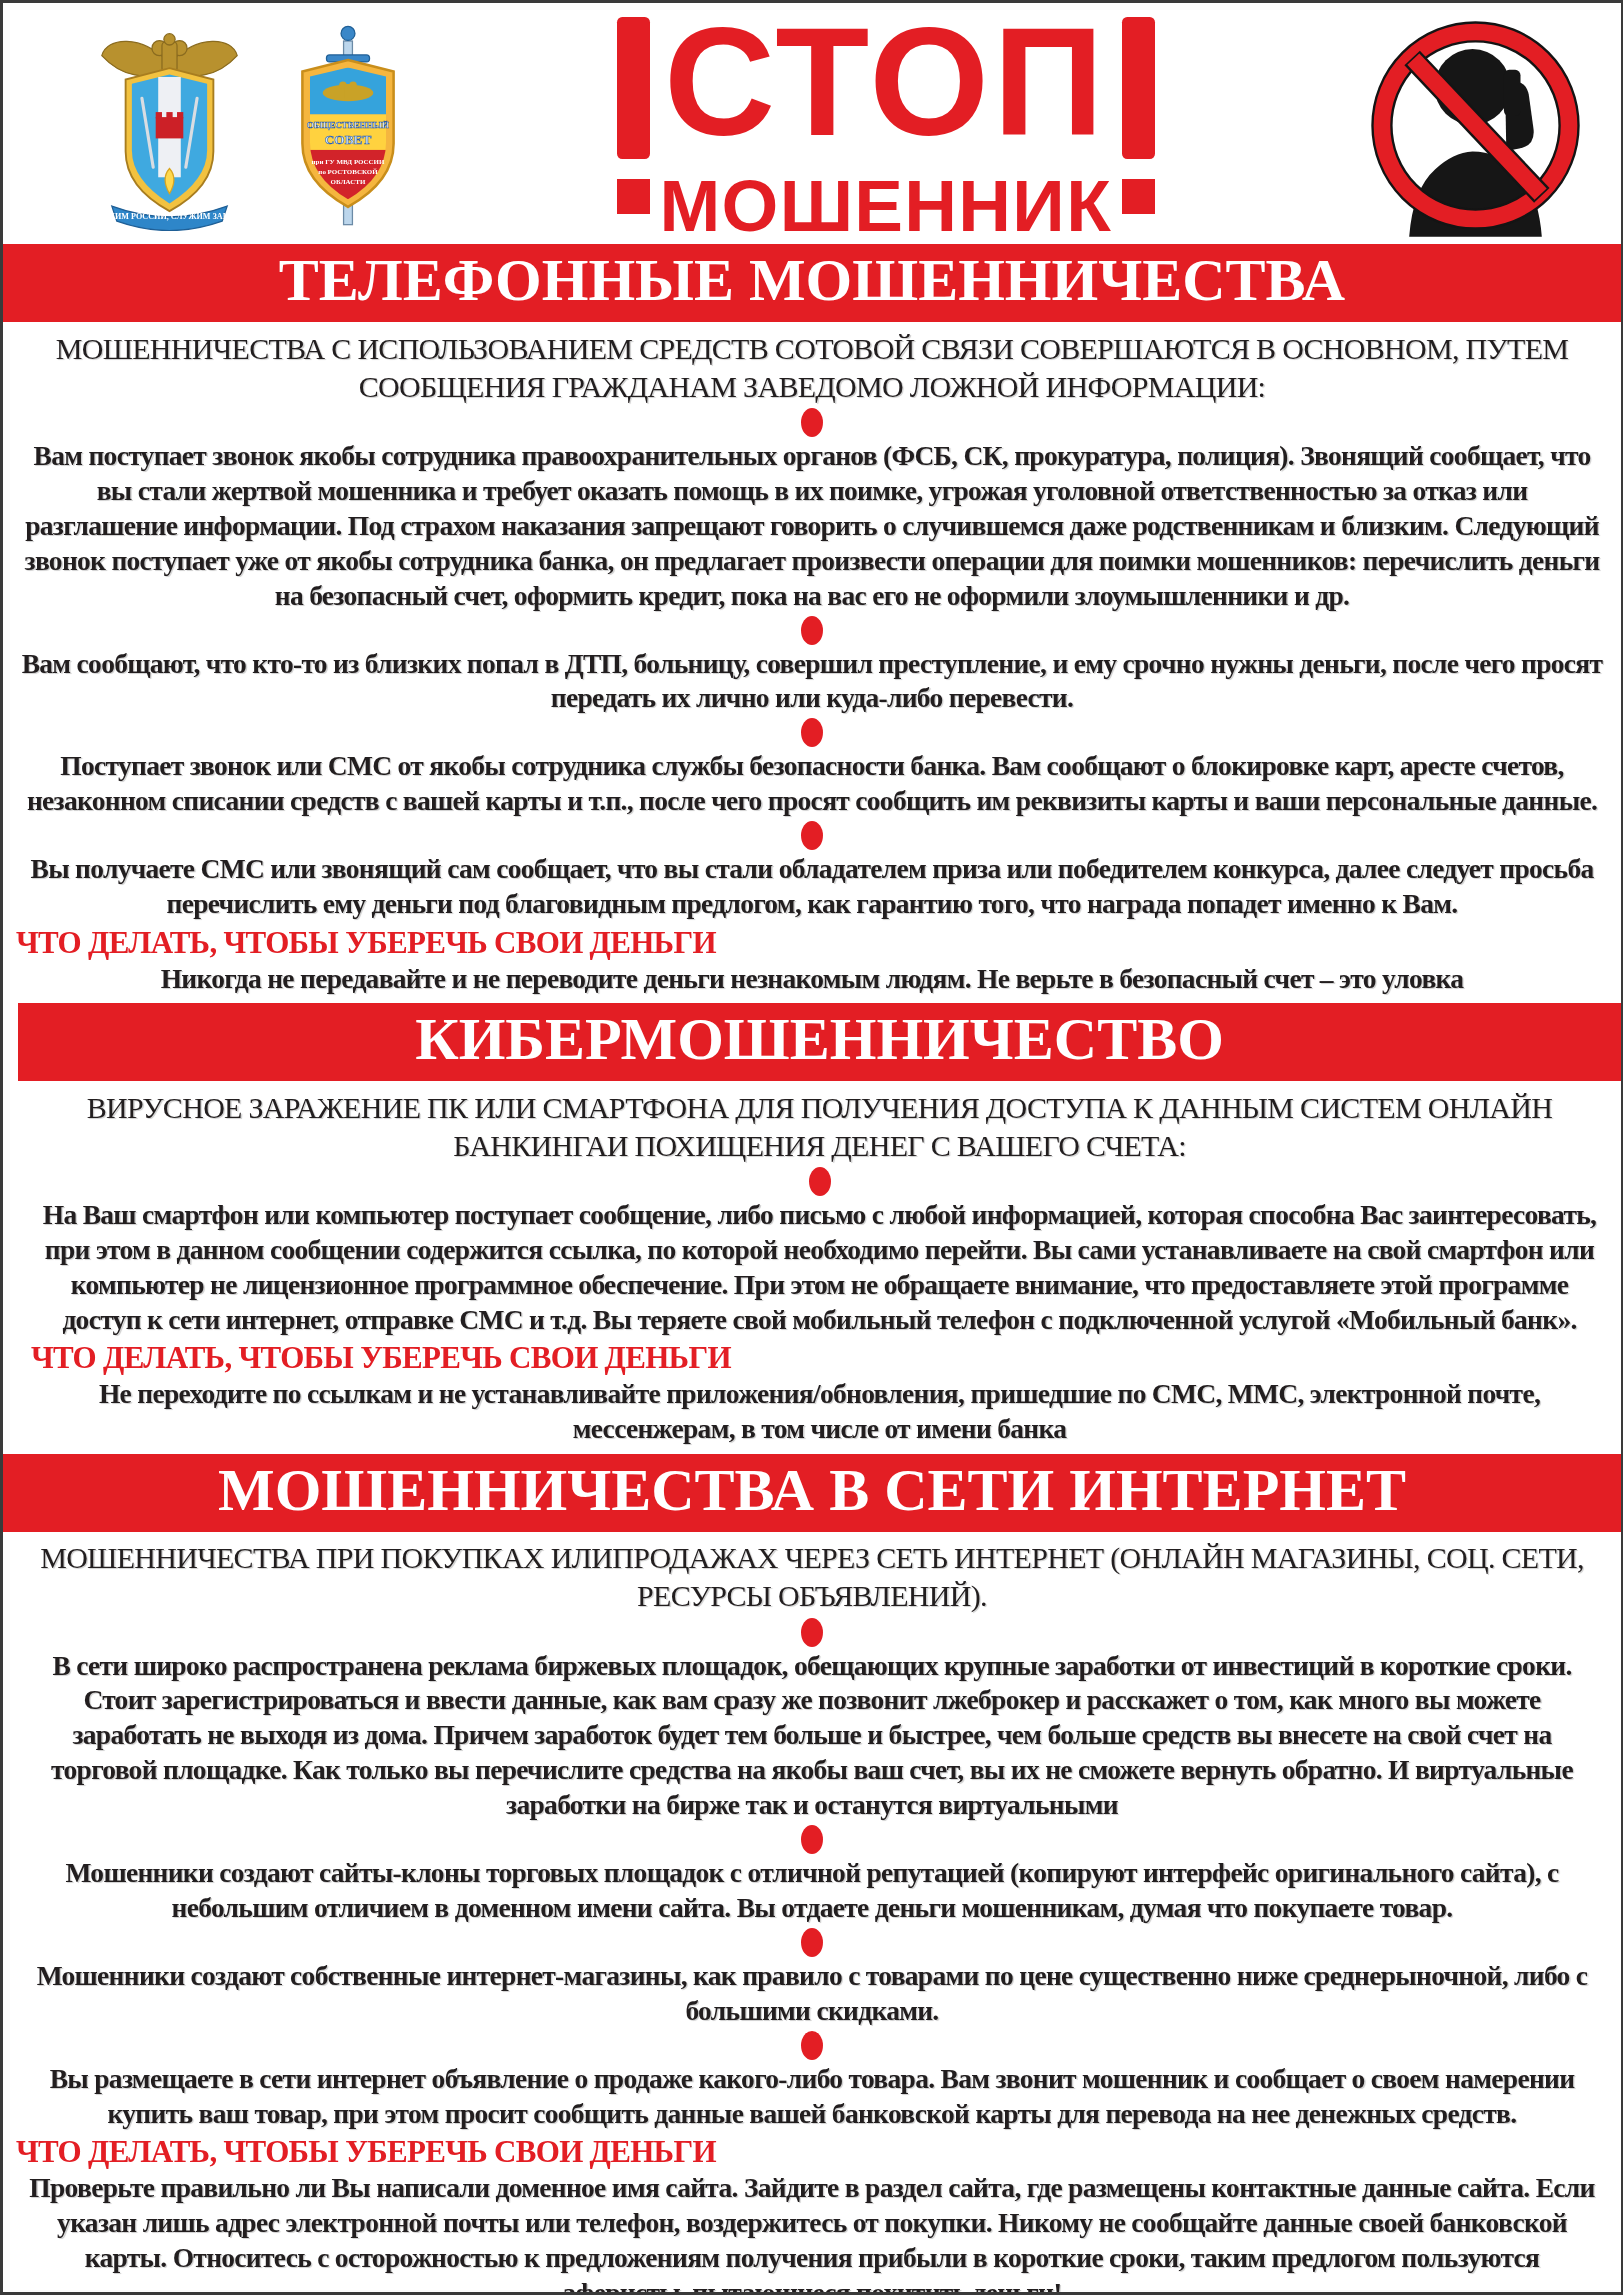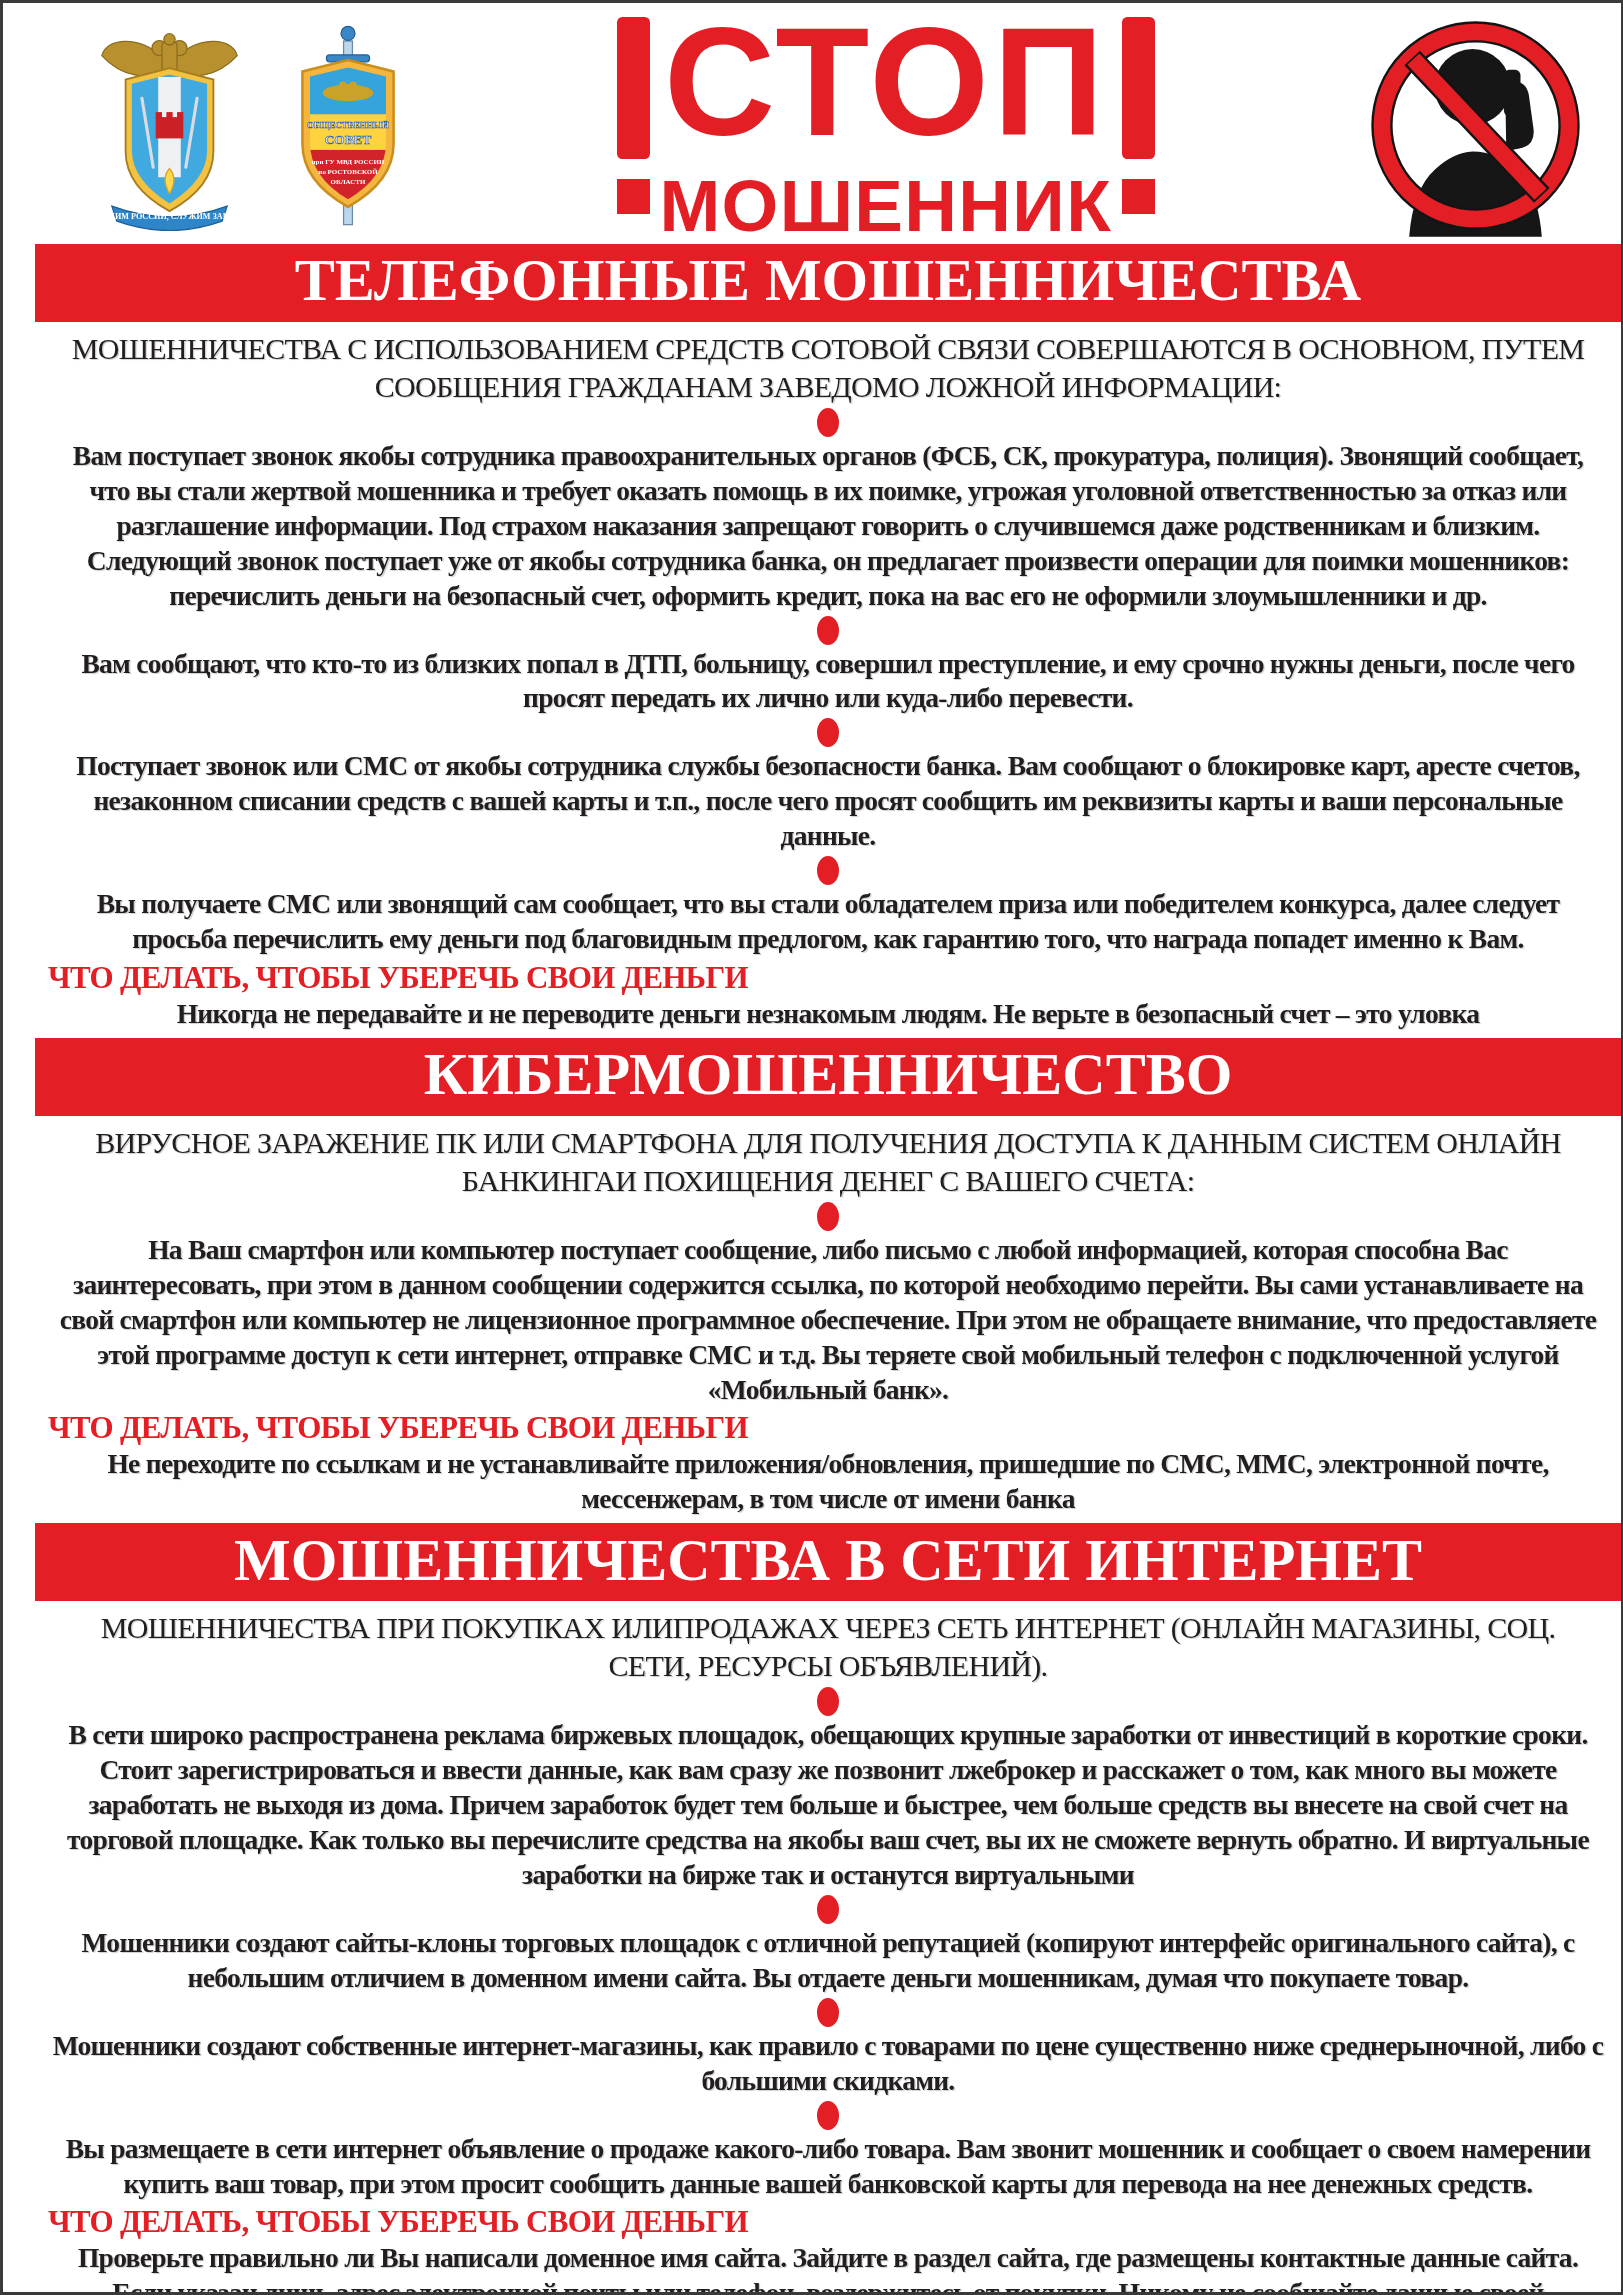--- a/index.html
+++ b/index.html
@@ -68,21 +68,21 @@
   .dot {
     width: 22px; height: 29px; border-radius: 50%;
     background: var(--accent-red);
     margin: 2px auto;
   }
   .advice-title {
     color: var(--accent-red); font-weight: bold;
     font-size: 31px; line-height: 1.15; text-align: left;
     margin: 2.6px 13px 1.3px; letter-spacing: -0.7px;
   }
-  section { display: block; margin-left: 32px; }
+  section { display: block; }
 </style>
 </head>
 <body>
 
 <div class="poster">
 
   <header class="top">
     <div class="emblems">
 
       <svg width="163" height="209" viewBox="0 0 260 330">
@@ -195,21 +195,21 @@
     <div class="para">Вам сообщают, что кто-то из близких попал в ДТП, больницу, совершил преступление, и ему срочно нужны деньги, после чего просят передать их лично или куда-либо перевести.</div>
     <div class="dot"></div>
     <div class="para">Поступает звонок или СМС от якобы сотрудника службы безопасности банка. Вам сообщают о блокировке карт, аресте счетов, незаконном списании средств с вашей карты и т.п.,  после чего просят сообщить им реквизиты карты и ваши персональные данные.</div>
     <div class="dot"></div>
     <div class="para">Вы получаете СМС или звонящий сам сообщает, что вы стали обладателем приза или победителем конкурса, далее следует просьба перечислить ему деньги под благовидным предлогом, как гарантию того, что награда попадет именно к Вам.</div>
 
     <div class="advice-title">ЧТО ДЕЛАТЬ, ЧТОБЫ УБЕРЕЧЬ СВОИ ДЕНЬГИ</div>
     <div class="advice-text">Никогда не передавайте и не переводите деньги незнакомым людям. Не верьте в безопасный счет – это уловка</div>
   </section>
 
-  <section style="margin-top:6.5px;">
+  <section style="margin-top:6.5px;padding-left:15px;">
     <div class="band">КИБЕРМОШЕННИЧЕСТВО</div>
     <div class="intro">ВИРУСНОЕ ЗАРАЖЕНИЕ ПК ИЛИ СМАРТФОНА ДЛЯ ПОЛУЧЕНИЯ ДОСТУПА К ДАННЫМ СИСТЕМ ОНЛАЙН БАНКИНГАИ ПОХИЩЕНИЯ  ДЕНЕГ С ВАШЕГО СЧЕТА:</div>
 
     <div class="dot"></div>
     <div class="para">На Ваш смартфон или компьютер поступает сообщение, либо письмо с любой информацией, которая способна Вас заинтересовать, при этом в данном сообщении содержится ссылка, по которой необходимо перейти. Вы сами устанавливаете на свой смартфон или компьютер не лицензионное программное обеспечение. При этом не обращаете внимание, что предоставляете этой программе доступ к сети интернет, отправке СМС и т.д. Вы теряете свой мобильный телефон с подключенной услугой «Мобильный банк».</div>
 
     <div class="advice-title">ЧТО ДЕЛАТЬ, ЧТОБЫ УБЕРЕЧЬ СВОИ ДЕНЬГИ</div>
     <div class="advice-text">Не переходите по ссылкам и не устанавливайте приложения/обновления, пришедшие по СМС, ММС, электронной почте, мессенжерам, в том числе от имени банка</div>
   </section>
 

